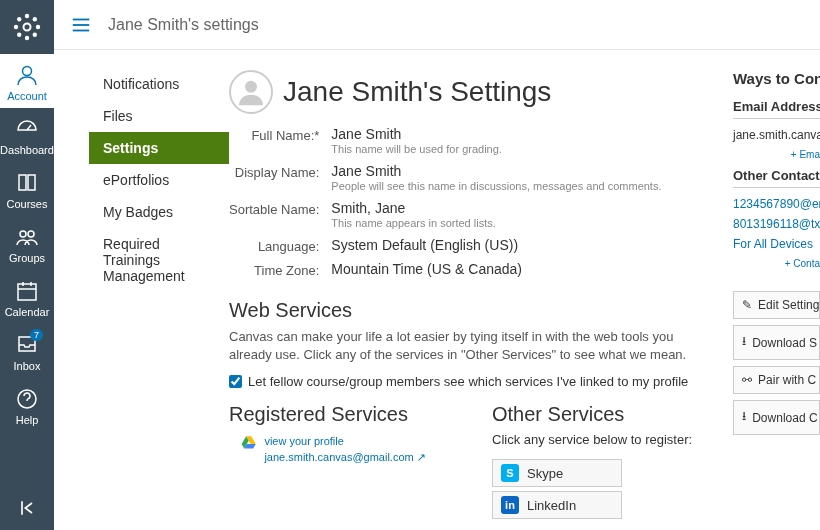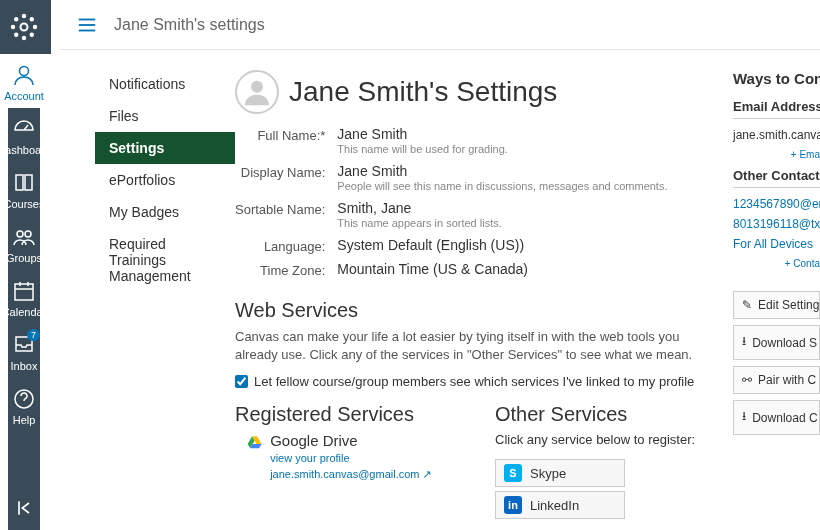--- a/index.html
+++ b/index.html
@@ -1,41 +1,41 @@
 <!DOCTYPE html>
 <html><head>
 <meta charset="utf-8">
 <style>
 * { box-sizing: border-box; margin: 0; padding: 0; }
 body { font-family: -apple-system, "Helvetica Neue", Arial, sans-serif; font-size: 14px; color: #333; width: 820px; height: 530px; overflow: hidden; background: #fff; }
 .app { display: flex; width: 100%; height: 100%; }
 
 
-.gnav { width: 32px; background: #394B58; display: flex; flex-direction: column; align-items: center; margin-left: 8px; }
+.gnav { width: 54px; background: #394B58; display: flex; flex-direction: column; align-items: center; }
 .gnav-logo { width: 54px; height: 54px; display: flex; align-items: center; justify-content: center; background: #394B58; }
 .gnav-item { width: 54px; display: flex; flex-direction: column; align-items: center; justify-content: center; padding: 8px 0 6px; color: #fff; font-size: 11px; cursor: pointer; text-decoration: none; }
 .gnav-item.active { background: #fff; color: #0374B5; }
 .gnav-item .ico { width: 26px; height: 26px; display: flex; align-items: center; justify-content: center; position: relative; }
 .gnav-item .lbl { margin-top: 2px; }
 .gnav-footer { margin-top: auto; width: 54px; height: 44px; display: flex; align-items: center; justify-content: center; color: #fff; cursor: pointer; }
 .badge { position: absolute; top: -3px; right: -3px; background: #0374B5; color: #fff; border-radius: 8px; font-size: 9px; padding: 1px 4px; }
 
 
-.main { flex: 1; display: flex; flex-direction: column; overflow: hidden; padding-left: 20px; }
+.main { flex: 1; display: flex; flex-direction: column; overflow: hidden; }
 .topbar { height: 50px; border-bottom: 1px solid #e5e5e5; display: flex; align-items: center; padding: 0 16px; gap: 16px; }
 .hamburger { color: #0374B5; cursor: pointer; }
 .breadcrumb { color: #666; font-size: 16px; }
 
 .content { flex: 1; display: flex; overflow: hidden; }
 
 
 .secnav { width: 140px; padding: 18px 0; margin-left: 35px; }
 .secnav-item { padding: 8px 14px; font-size: 14px; color: #0374B5; cursor: pointer; }
 .secnav-item.plain { color: #333; }
-.secnav-item.active { background: #14532d; color: #fff; font-weight: 600; }
+.secnav-item.active { background: #4d7c0f; color: #fff; font-weight: 600; }
 
 
 .body { flex: 1; padding: 20px 10px 0 0; overflow: hidden; }
 .hdr { display: flex; align-items: center; gap: 10px; margin-bottom: 10px; }
 .avatar { width: 44px; height: 44px; border-radius: 50%; border: 2px solid #ccc; display: flex; align-items: center; justify-content: center; }
 .h1 { font-size: 28px; font-weight: 400; color: #333; }
 .tbl { display: table; }
 .row { display: table-row; }
 .klabel { display: table-cell; text-align: right; padding: 4px 12px 4px 0; color: #555; font-size: 13px; vertical-align: top; width: 95px; white-space: nowrap; }
 .kval { display: table-cell; padding: 2px 0 6px; font-size: 14px; }
@@ -245,21 +245,20 @@
         <div class="svc-cols">
           <div class="svc-col">
             <h3 class="h3">Registered Services</h3>
             <div class="reg-item">
               <svg width="20" height="20" viewBox="0 0 24 24">
                   <polygon points="8,3 16,3 23,15 15,15" fill="#FBBC04"></polygon>
                   <polygon points="8,3 1,15 5,22 12,10" fill="#34A853"></polygon>
                   <polygon points="23,15 19,22 5,22 9,15" fill="#4285F4"></polygon>
                 </svg>
               <div>
-                <div class="reg-name">Google Drive</div>
                 <span class="reg-link"><span>view your profile jane.smith.canvas@gmail.com</span> ↗</span>
               </div>
             </div>
           </div>
           <div class="svc-col">
             <h3 class="h3">Other Services</h3>
             <div class="oth-hint">Click any service below to register:</div>
             <div class="oth-item">
               <span class="oth-ico" style="background:#00AFF0">S</span>
               <span>Skype</span>

